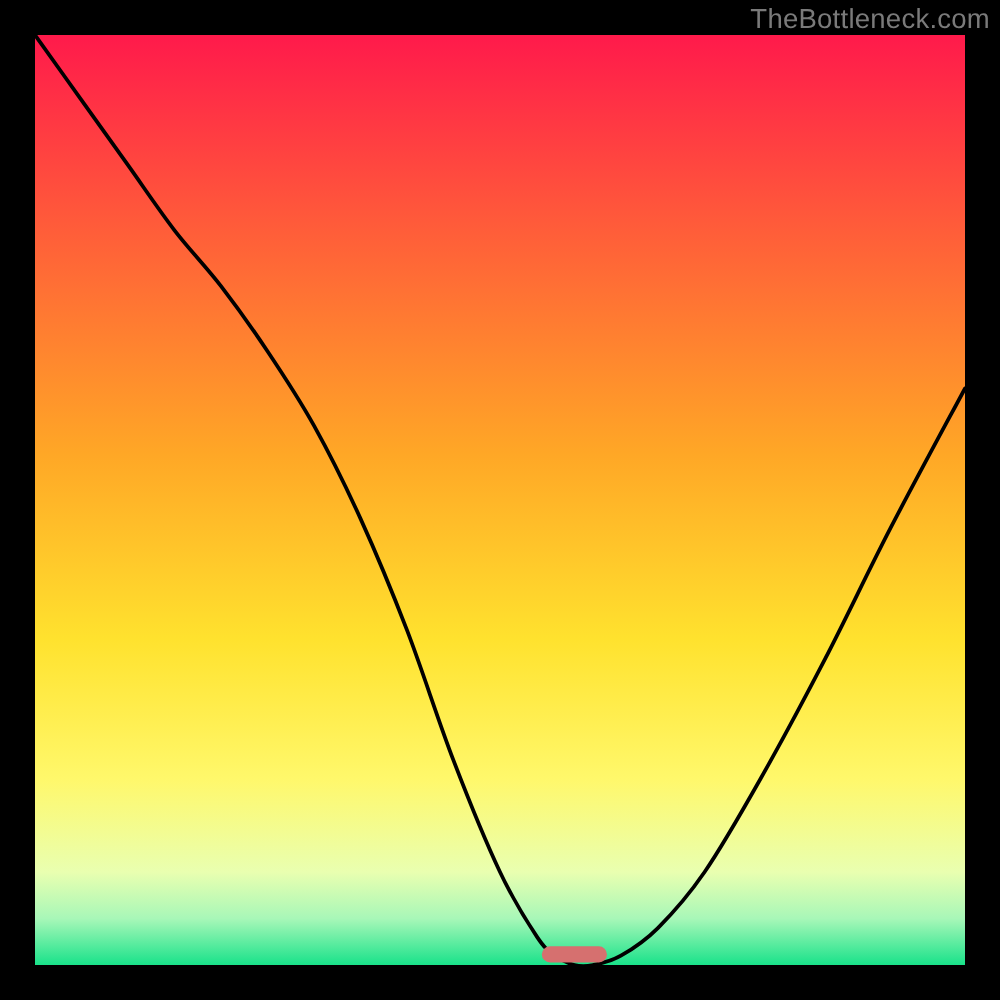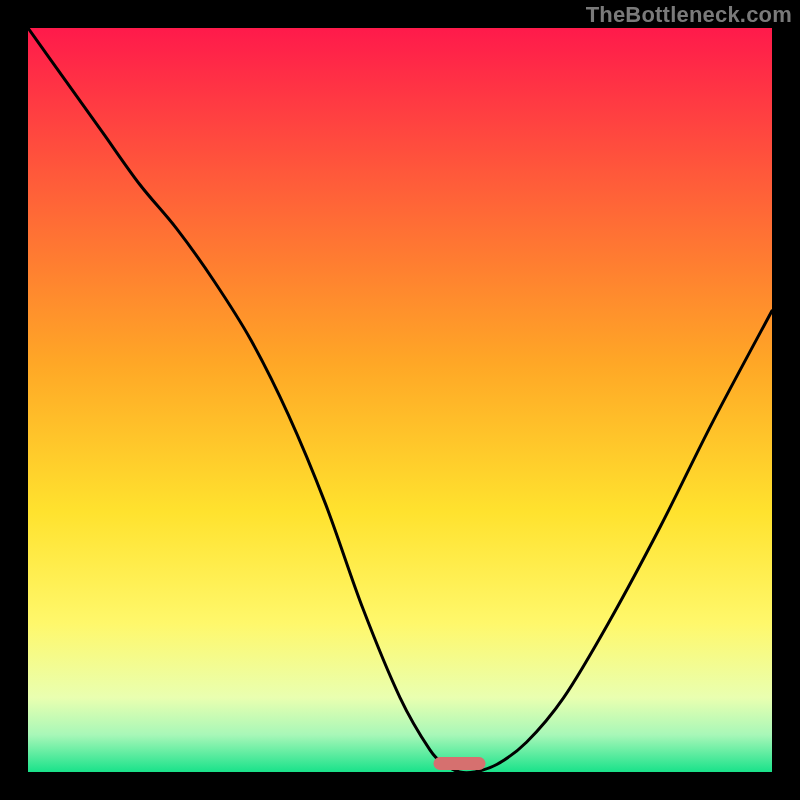--- a/index.html
+++ b/index.html
@@ -16,21 +16,21 @@
     width: 800px;
     height: 800px;
     background: #000;
   }
   .watermark {
     position: absolute;
     top: 2px;
     right: 8px;
     color: #7a7a7a;
     font-size: 22px;
-    font-weight: 700;
+    font-weight: 400;
     letter-spacing: 0.2px;
     z-index: 10;
   }
   svg {
     display: block;
   }
 </style>
 </head>
 <body>
 

